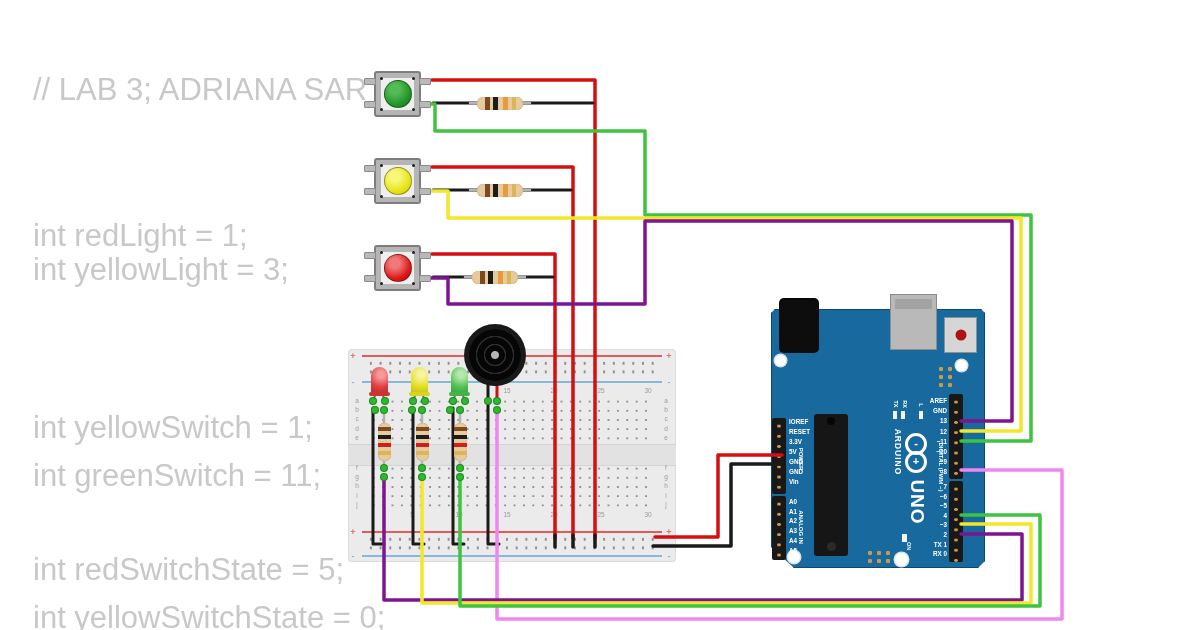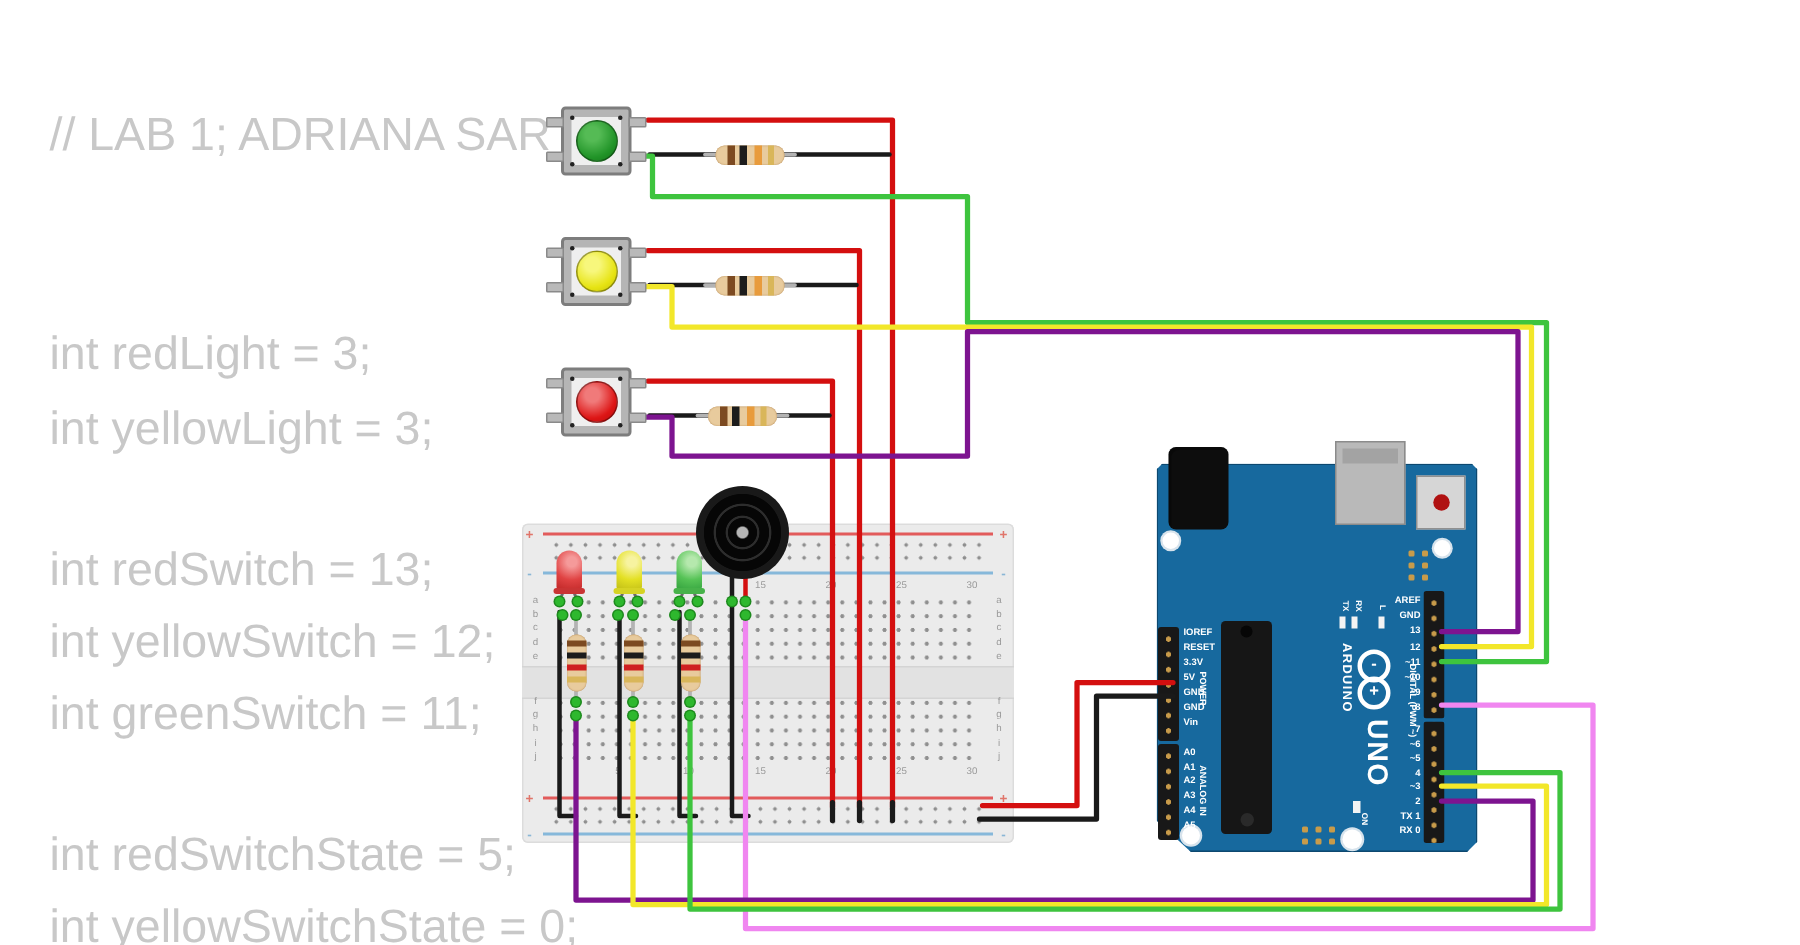--- a/index.html
+++ b/index.html
@@ -67,25 +67,24 @@
   .pad{position:absolute;width:6px;height:6px;border-radius:50%;background:#2eb82e;
        box-shadow:0 0 0 1px #1d8a1d;transform:translate(-50%,-50%);z-index:45;}
   #wires{position:absolute;left:0;top:0;z-index:30;}
   #pads{position:absolute;left:0;top:0;z-index:45;}
 </style>
 </head>
 <body>
 
 <div id="stage">
 
-  <div class="code-line" style="top:72px">// LAB 1; ADRIANA SAR</div>
-  <div class="code-line" style="top:218px">int redLight = 3;</div>
-  <div class="code-line" style="top:268px">int yellowLight = 3;</div>
-  <div class="code-line" style="top:362px">int redSwitch = 13;</div>
-  <div class="code-line" style="top:410px">int yellowSwitch = 12;</div>
+  <div class="code-line" style="top:72px">// LAB 3; ADRIANA SAR</div>
+  <div class="code-line" style="top:218px">int redLight = 1;</div>
+  <div class="code-line" style="top:252px">int yellowLight = 3;</div>
+  <div class="code-line" style="top:410px">int yellowSwitch = 1;</div>
   <div class="code-line" style="top:458px">int greenSwitch = 11;</div>
   <div class="code-line" style="top:552px">int redSwitchState = 5;</div>
   <div class="code-line" style="top:600px">int yellowSwitchState = 0;</div>
 
   <div id="breadboard">
     <div class="bb-plus" style="left:5px;top:7px">+</div>
     <div class="bb-plus" style="left:321px;top:7px">+</div>
     <div class="bb-railline-red" style="left:14px;top:6px;width:300px"></div>
     <div class="bb-dots" style="left:18px;top:10px;width:292px;height:18px;background-size:9.73px 8.6px"></div>
     <div class="bb-railline-blue" style="left:14px;top:32px;width:300px"></div>

